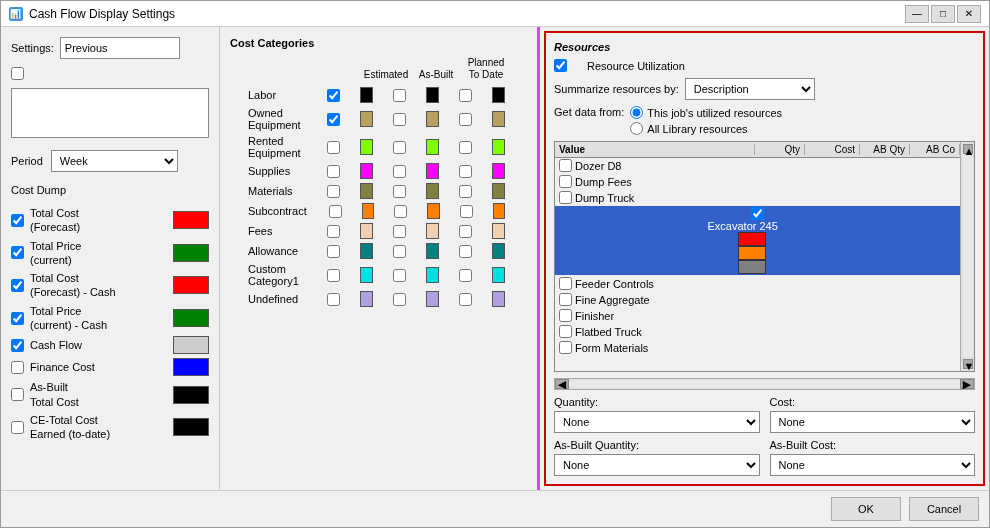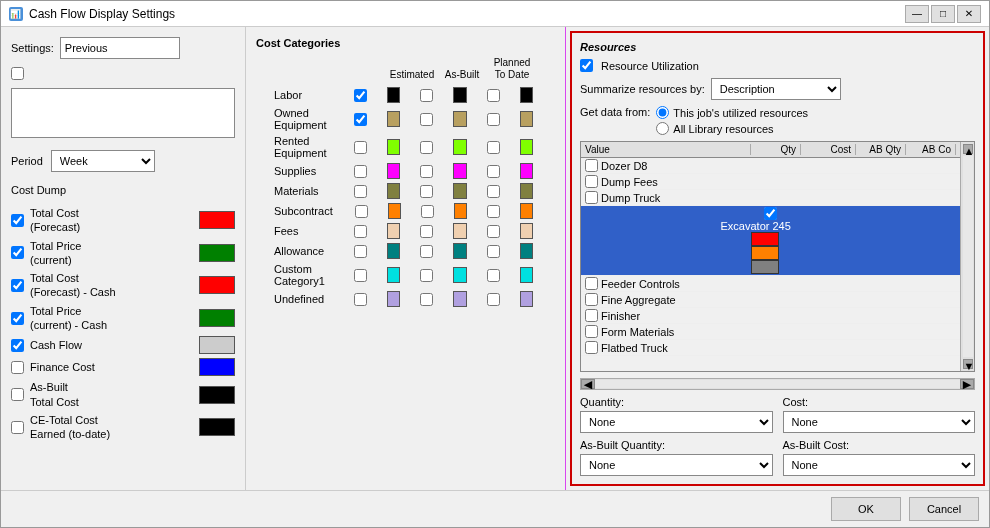--- a/index.html
+++ b/index.html
@@ -113,21 +113,21 @@
       display: flex;
       align-items: center;
       gap: 8px;
       margin-top: 4px;
     }
     .period-select {
       border: 1px solid #888;
       background: white;
       padding: 2px 4px;
       font-size: 11px;
-      width: 104px;
+      width: 127px;
       height: 22px;
       appearance: auto;
     }
     .cost-items-label {
       font-size: 11px;
       font-weight: normal;
       color: #000;
       margin-top: 4px;
     }
     .cost-item-row {
@@ -143,21 +143,21 @@
     }
     .color-box {
       width: 36px;
       height: 18px;
       border: 1px solid #555;
       flex-shrink: 0;
     }
     .middle-panel {
       width: 320px;
       padding: 10px;
-      border-right: 1px solid #d946ef;
+      border-right: 3px solid #d946ef;
     }
     .section-title {
       font-size: 11px;
       font-weight: bold;
       margin-bottom: 8px;
     }
     .cat-row {
       display: flex;
       align-items: center;
       padding: 2px 18px;
@@ -184,21 +184,21 @@
       gap: 6px;
       background: #f0f0f0;
     }
     .resources-title {
       font-size: 11px;
       font-weight: bold;
     }
     .resource-util-row {
       display: flex;
       align-items: center;
-      gap: 8px;
+      gap: 20px;
     }
     .summarize-row {
       display: flex;
       align-items: center;
       gap: 6px;
     }
     .summarize-select {
       border: 1px solid #888;
       background: white;
       padding: 2px 4px;
@@ -534,21 +534,21 @@
           <label class="radio-label">
             <input type="radio" name="getdata" style="">
             <span>All Library resources</span>
           </label>
         </div>
       </div>
 
       <div class="res-table-outer">
         <div style="flex:1; display:flex; flex-direction:column; overflow:hidden;">
           <div class="resources-table-header">
-            <div class="res-col-hdr" style="width:170px;">Value</div>
+            <div class="res-col-hdr" style="width:200px;font-weight:bold;">Value</div>
             <div class="res-col-hdr" style="width:50px; text-align:right;">Qty</div>
             <div class="res-col-hdr" style="width:55px; text-align:right;">Cost</div>
             <div class="res-col-hdr" style="width:50px; text-align:right;">AB Qty</div>
             <div class="res-col-hdr" style="width:50px; text-align:right;">AB Co</div>
           </div>
           <div class="resources-table-body">
 
             <div class="res-row">
               <div class="res-row-check">
                   <input type="checkbox" style="">
@@ -630,32 +630,32 @@
               <div style="width:50px;"></div>
               <div style="width:55px;"></div>
               <div style="width:50px;"></div>
               <div style="width:50px;"></div>
             </div>
 
             <div class="res-row">
               <div class="res-row-check">
                   <input type="checkbox" style="">
                 </div>
+              <div class="res-row-name">Flatbed Truck</div>
+              <div style="width:50px;"></div>
+              <div style="width:55px;"></div>
+              <div style="width:50px;"></div>
+              <div style="width:50px;"></div>
+            </div>
+
+            <div class="res-row">
+              <div class="res-row-check">
+                  <input type="checkbox" style="">
+                </div>
               <div class="res-row-name">Form Materials</div>
-              <div style="width:50px;"></div>
-              <div style="width:55px;"></div>
-              <div style="width:50px;"></div>
-              <div style="width:50px;"></div>
-            </div>
-
-            <div class="res-row">
-              <div class="res-row-check">
-                  <input type="checkbox" style="">
-                </div>
-              <div class="res-row-name">Flatbed Truck</div>
               <div style="width:50px;"></div>
               <div style="width:55px;"></div>
               <div style="width:50px;"></div>
               <div style="width:50px;"></div>
             </div>
           </div>
         </div>
 
         <div style="width:14px; background:#e0e0e0; border-left:1px solid #aaa; display:flex; flex-direction:column; align-items:center; padding:2px 0;">
           <div style="width:10px; height:10px; background:#aaa; border:1px solid #888; margin-bottom:2px; cursor:pointer;">▲</div>

